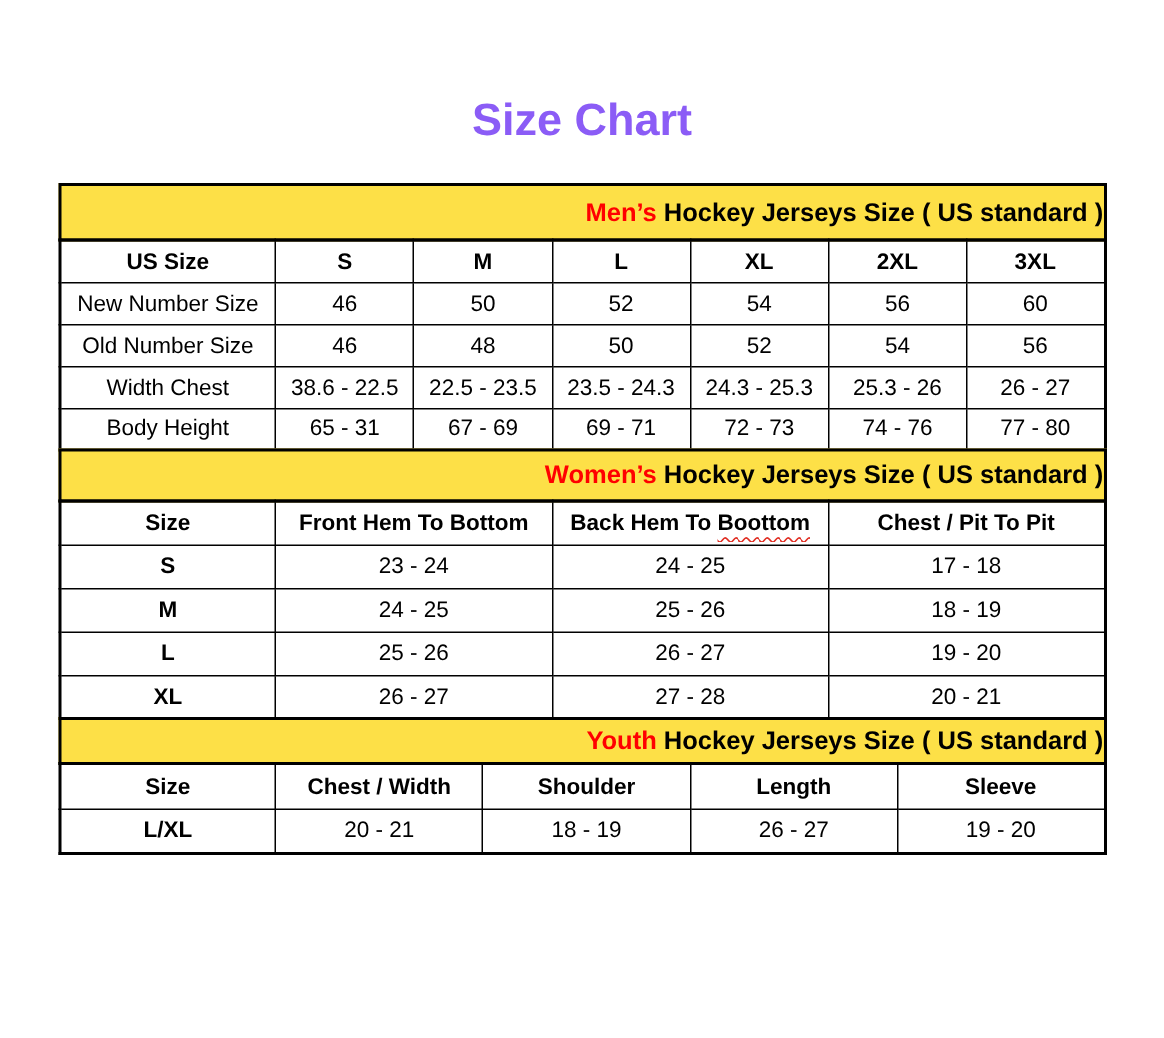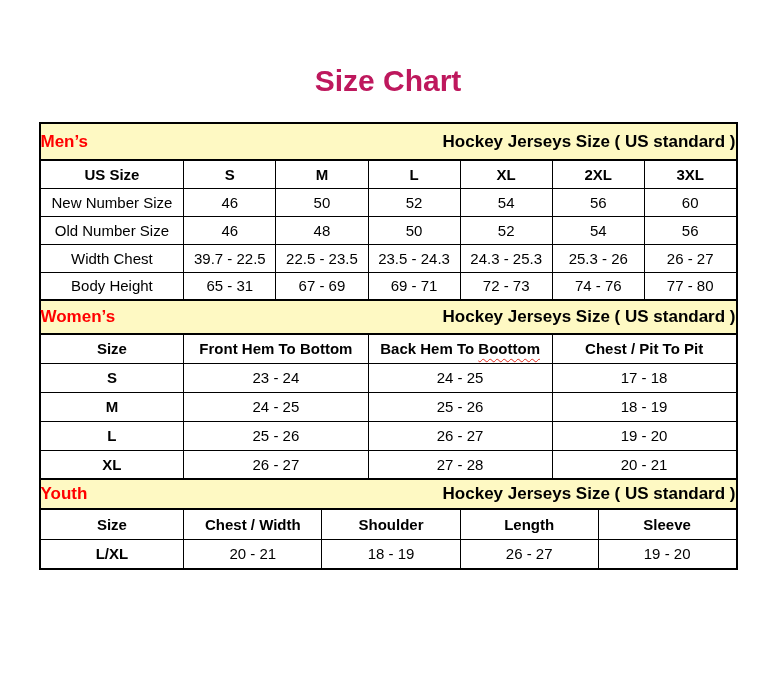--- a/index.html
+++ b/index.html
@@ -9,33 +9,33 @@
     background: #ffffff;
     font-family: "Liberation Sans", sans-serif;
     color: #000;
   }
   h1.page-title {
     margin: 60px 0 0 0;
     text-align: center;
     font-size: 30px;
     line-height: 42px;
     font-weight: bold;
-    color: #be185d;
+    color: #8b5cf6;
     letter-spacing: 0px;
   }
   .tables-wrap {
     width: 699px;
     margin: 20px auto 0 auto;
   }
   .banner {
     border: 2px solid #000;
-    background: #fef9c3;
+    background: #fde047;
     display: flex;
     align-items: center;
-    justify-content: space-between;
+    justify-content: flex-end;
     font-weight: bold;
     font-size: 17px;
     white-space: pre;
   }
   .banner .red-word { color: #ff0000; }
   .banner-men   { height: 39px; }
   .banner-women { height: 36px; margin-top: -2px; }
   .banner-youth { height: 32px; margin-top: -2px; }
   table.size-table {
     width: 100%;
@@ -114,21 +114,21 @@
           <td>Old Number Size</td>
           <td>46</td>
           <td>48</td>
           <td>50</td>
           <td>52</td>
           <td>54</td>
           <td>56</td>
         </tr>
         <tr>
           <td>Width Chest</td>
-          <td>39.7 - 22.5</td>
+          <td>38.6 - 22.5</td>
           <td>22.5 - 23.5</td>
           <td>23.5 - 24.3</td>
           <td>24.3 - 25.3</td>
           <td>25.3 - 26</td>
           <td>26 - 27</td>
         </tr>
         <tr>
           <td>Body Height</td>
           <td>65 - 31</td>
           <td>67 - 69</td>

